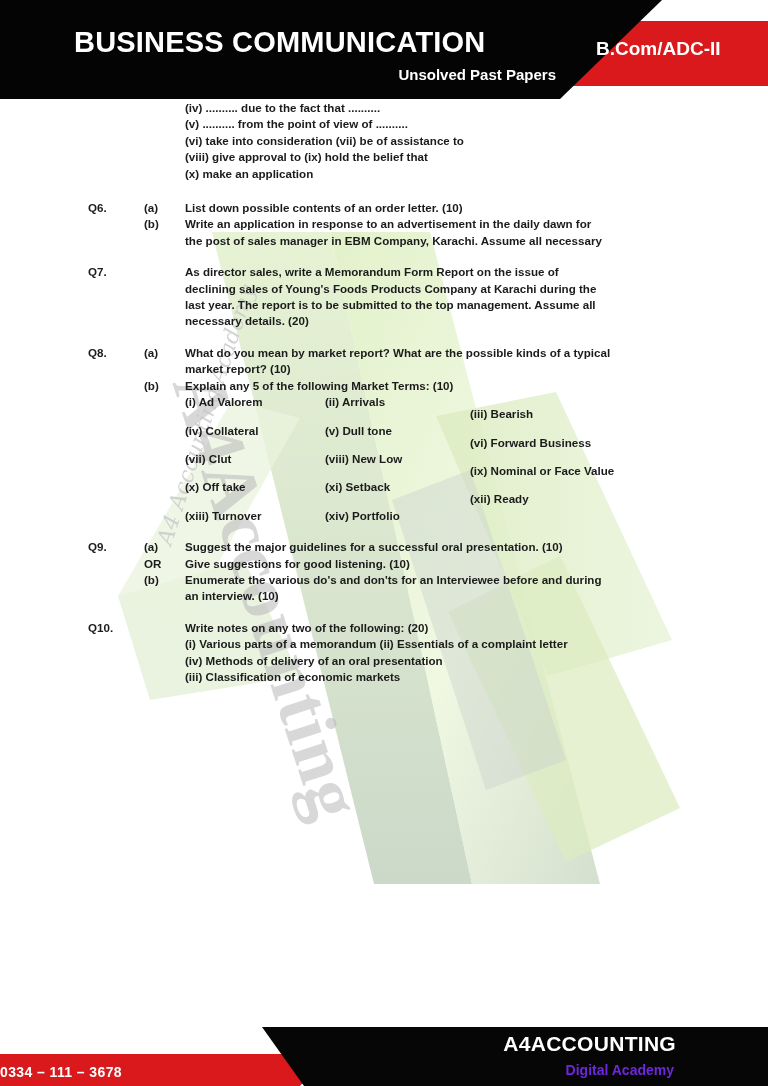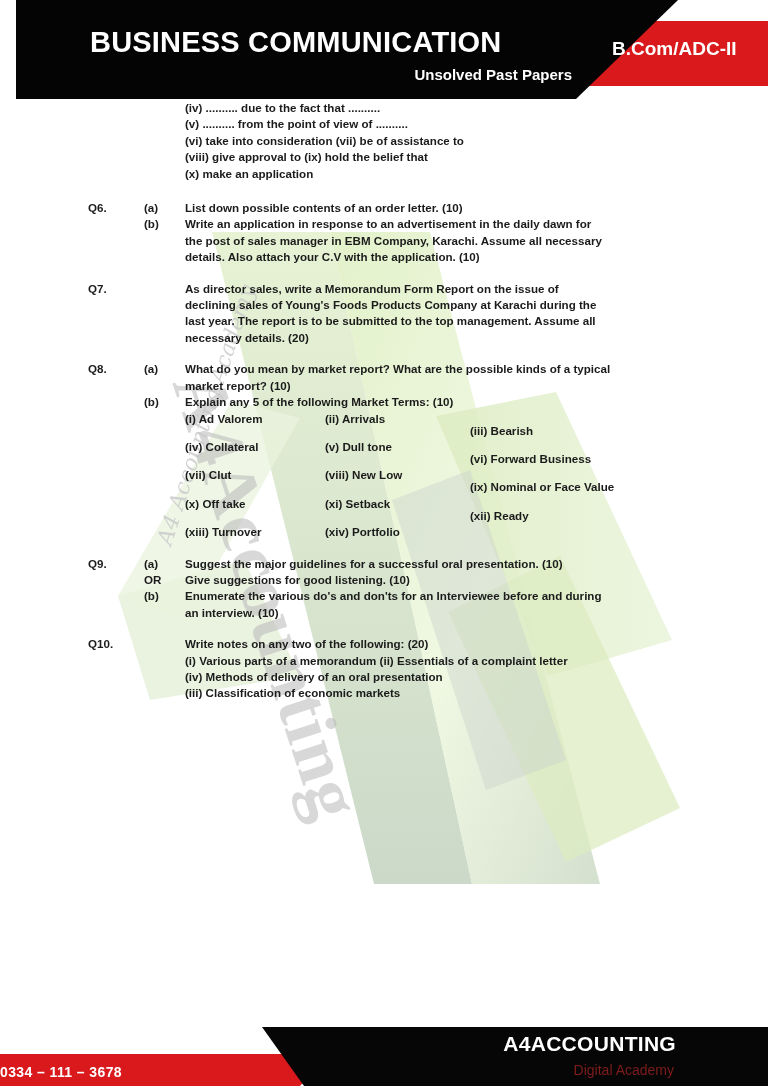--- a/index.html
+++ b/index.html
@@ -8,21 +8,21 @@
     width:768px;height:1086px;
     background:#ffffff;
     font-family:"Liberation Sans", sans-serif;
     position:relative;
     overflow:hidden;
     -webkit-font-smoothing:antialiased;
   }
 
   
   .header{
-    position:absolute;left:16px;top:0;width:656px;height:100px;
+    position:absolute;left:0;top:0;width:656px;height:100px;
   }
   .hdr-black{
     position:absolute;left:0;top:0;width:768px;height:100px;
     background:#040404;
     clip-path:polygon(0 0, 662px 0, 560px 99px, 0 99px);
     z-index:2;
   }
   .hdr-red{
     position:absolute;left:0;top:0;width:768px;height:100px;
     background:#D9191B;
@@ -133,21 +133,21 @@
     letter-spacing:0.4px;
     z-index:3;
   }
   .ft-brand{
     position:absolute;right:92px;bottom:30px;
     color:#ffffff;font-size:21px;font-weight:bold;
     letter-spacing:0.3px;z-index:3;white-space:nowrap;
   }
   .ft-brand-sub{
     position:absolute;right:94px;bottom:8px;
-    color:#7f1d1d;font-size:14px;font-weight:normal;
+    color:#6d28d9;font-size:14px;font-weight:bold;
     z-index:3;white-space:nowrap;
   }
 </style>
 </head>
 <body>
 
 <div class="header">
   <div class="hdr-black"></div>
   <div class="hdr-red"></div>
   <div class="hdr-title">BUSINESS COMMUNICATION</div>
@@ -230,25 +230,20 @@
     <div class="qrow">
       <div class="qnum nolabel">&nbsp;</div>
       <div class="qpart">(b)</div>
       <div class="qbody">Write an application in response to an advertisement in the daily dawn for</div>
     </div>
     <div class="qrow">
       <div class="qnum nolabel">&nbsp;</div>
       <div class="qpart nolabel">&nbsp;</div>
       <div class="qbody">the post of sales manager in EBM Company, Karachi. Assume all necessary</div>
     </div>
-    <div class="qrow">
-      <div class="qnum nolabel">&nbsp;</div>
-      <div class="qpart nolabel">&nbsp;</div>
-      <div class="qbody">details. Also attach your C.V with the application. (10)</div>
-    </div>
   </div>
 
   <div class="gap-md"></div>
 
   <div>
     <div class="qrow">
       <div class="qnum">Q7.</div>
       <div class="qpart nolabel">&nbsp;</div>
       <div class="qbody">As director sales, write a Memorandum Form Report on the issue of</div>
     </div>

